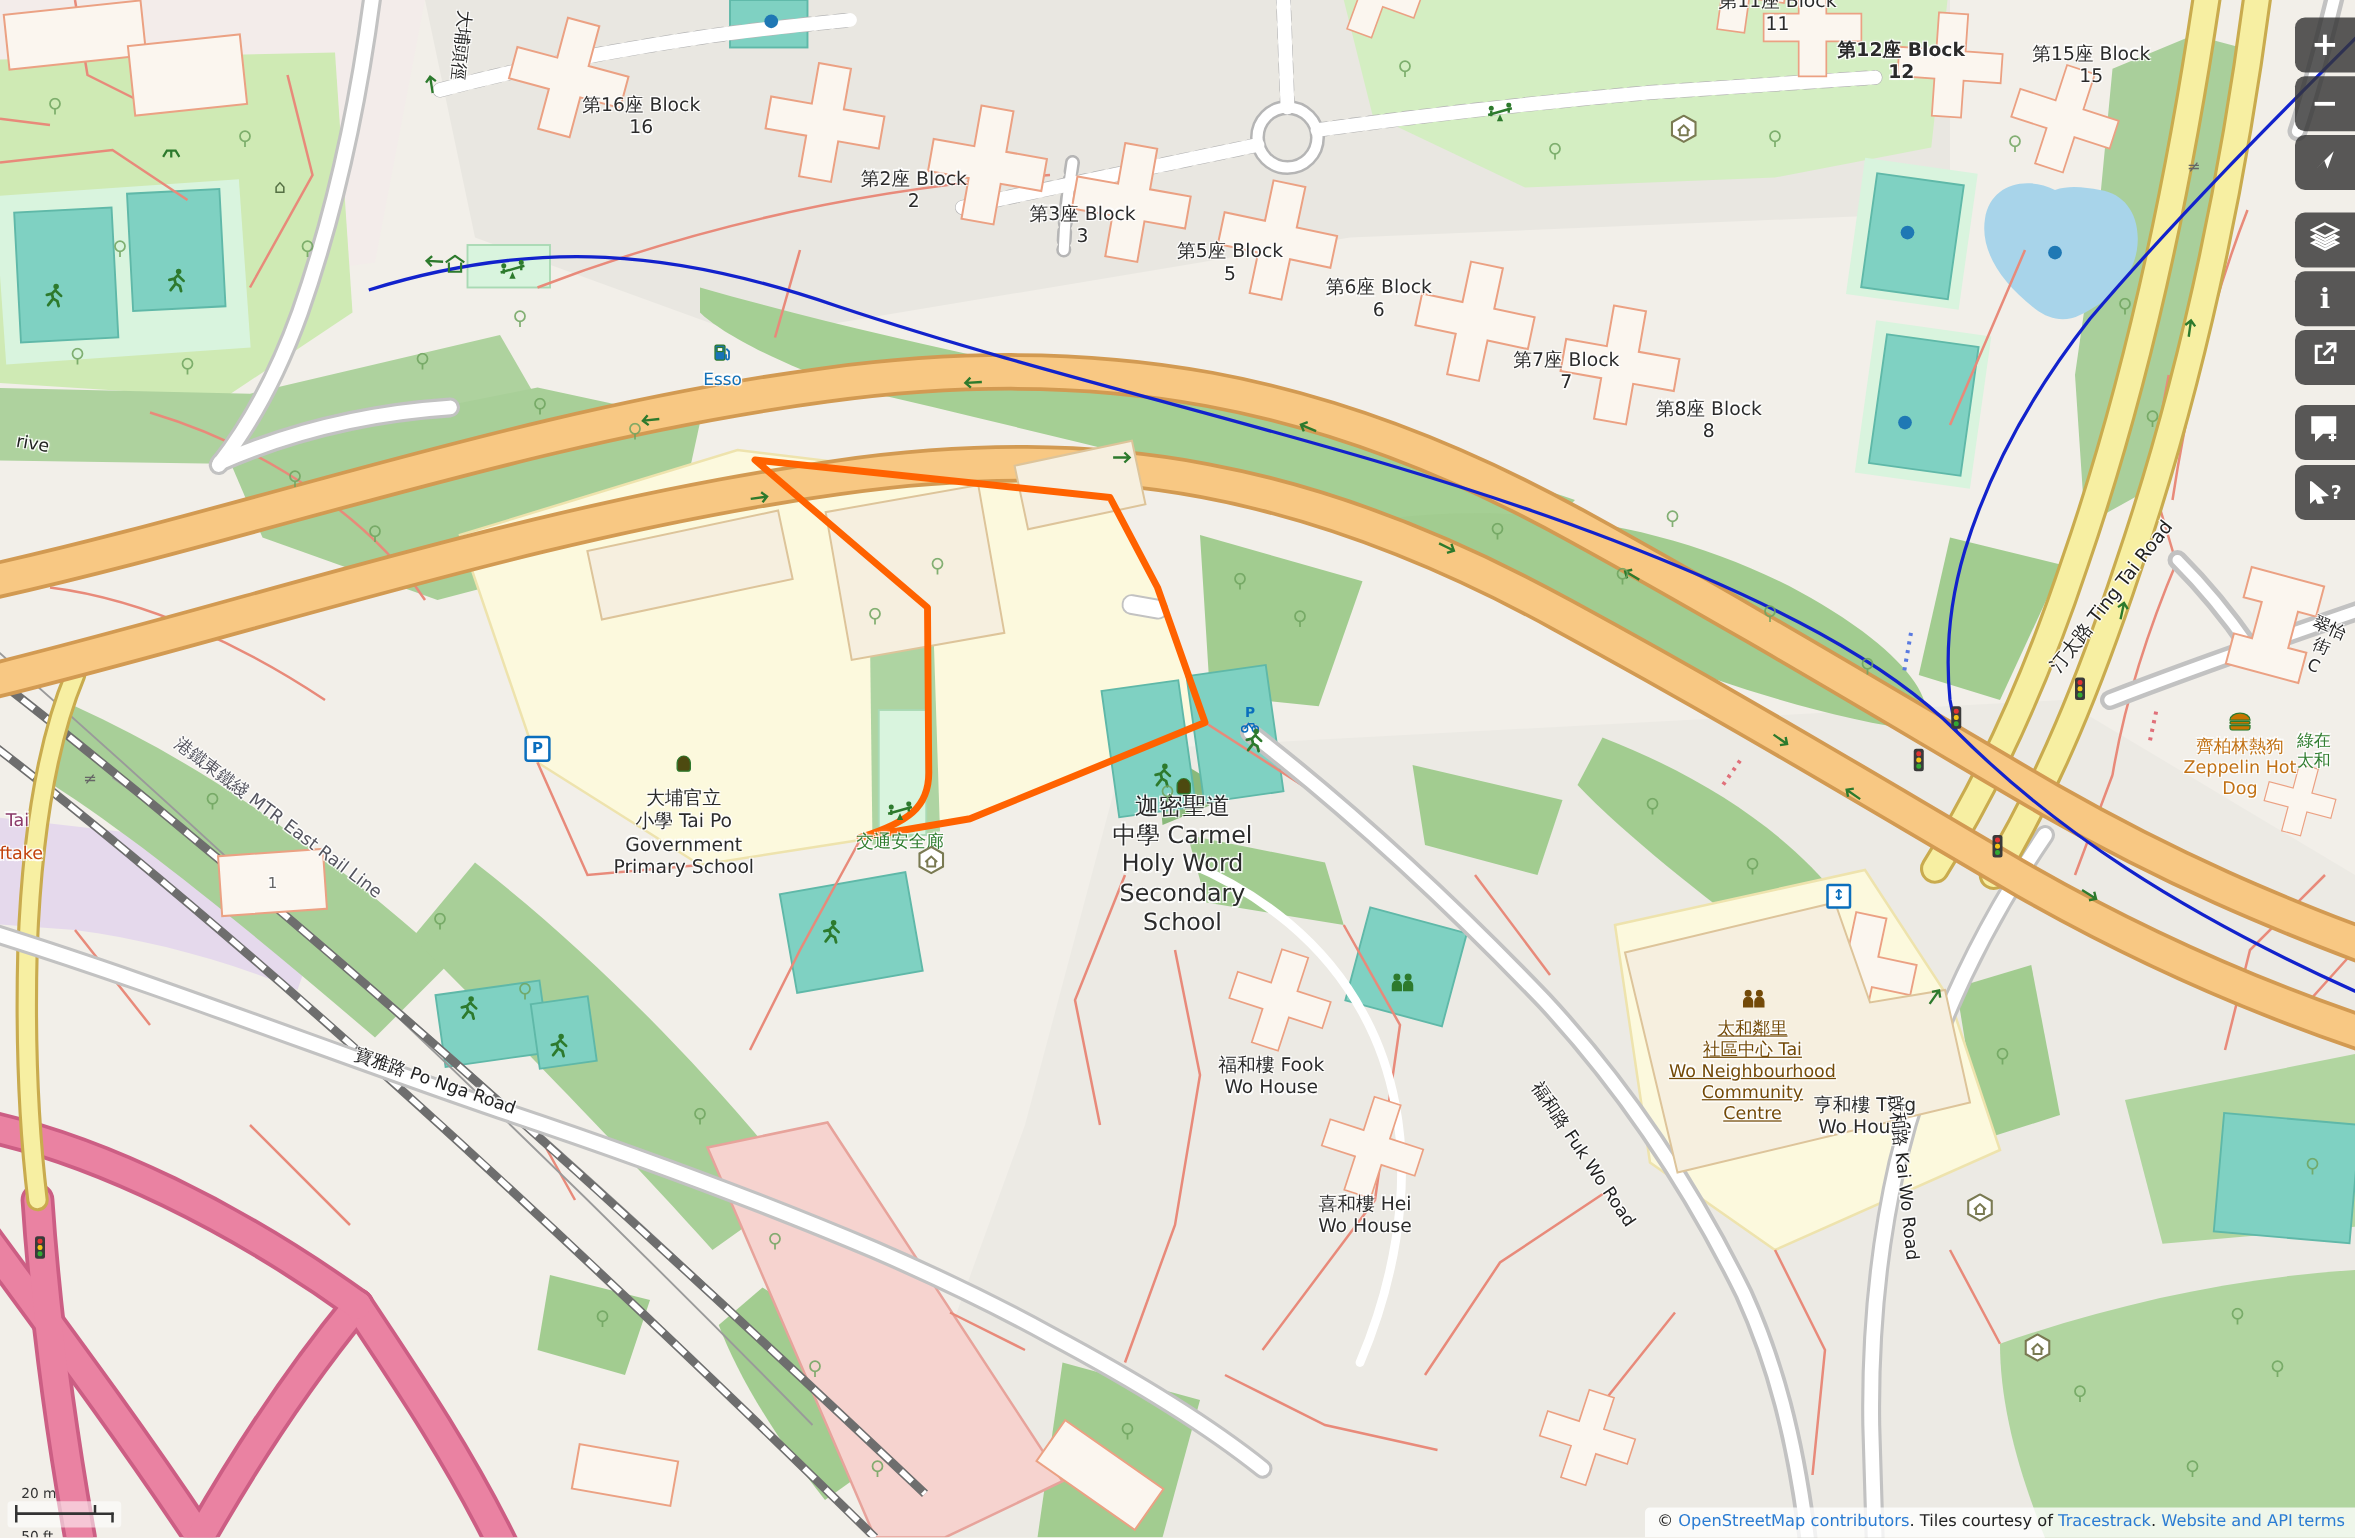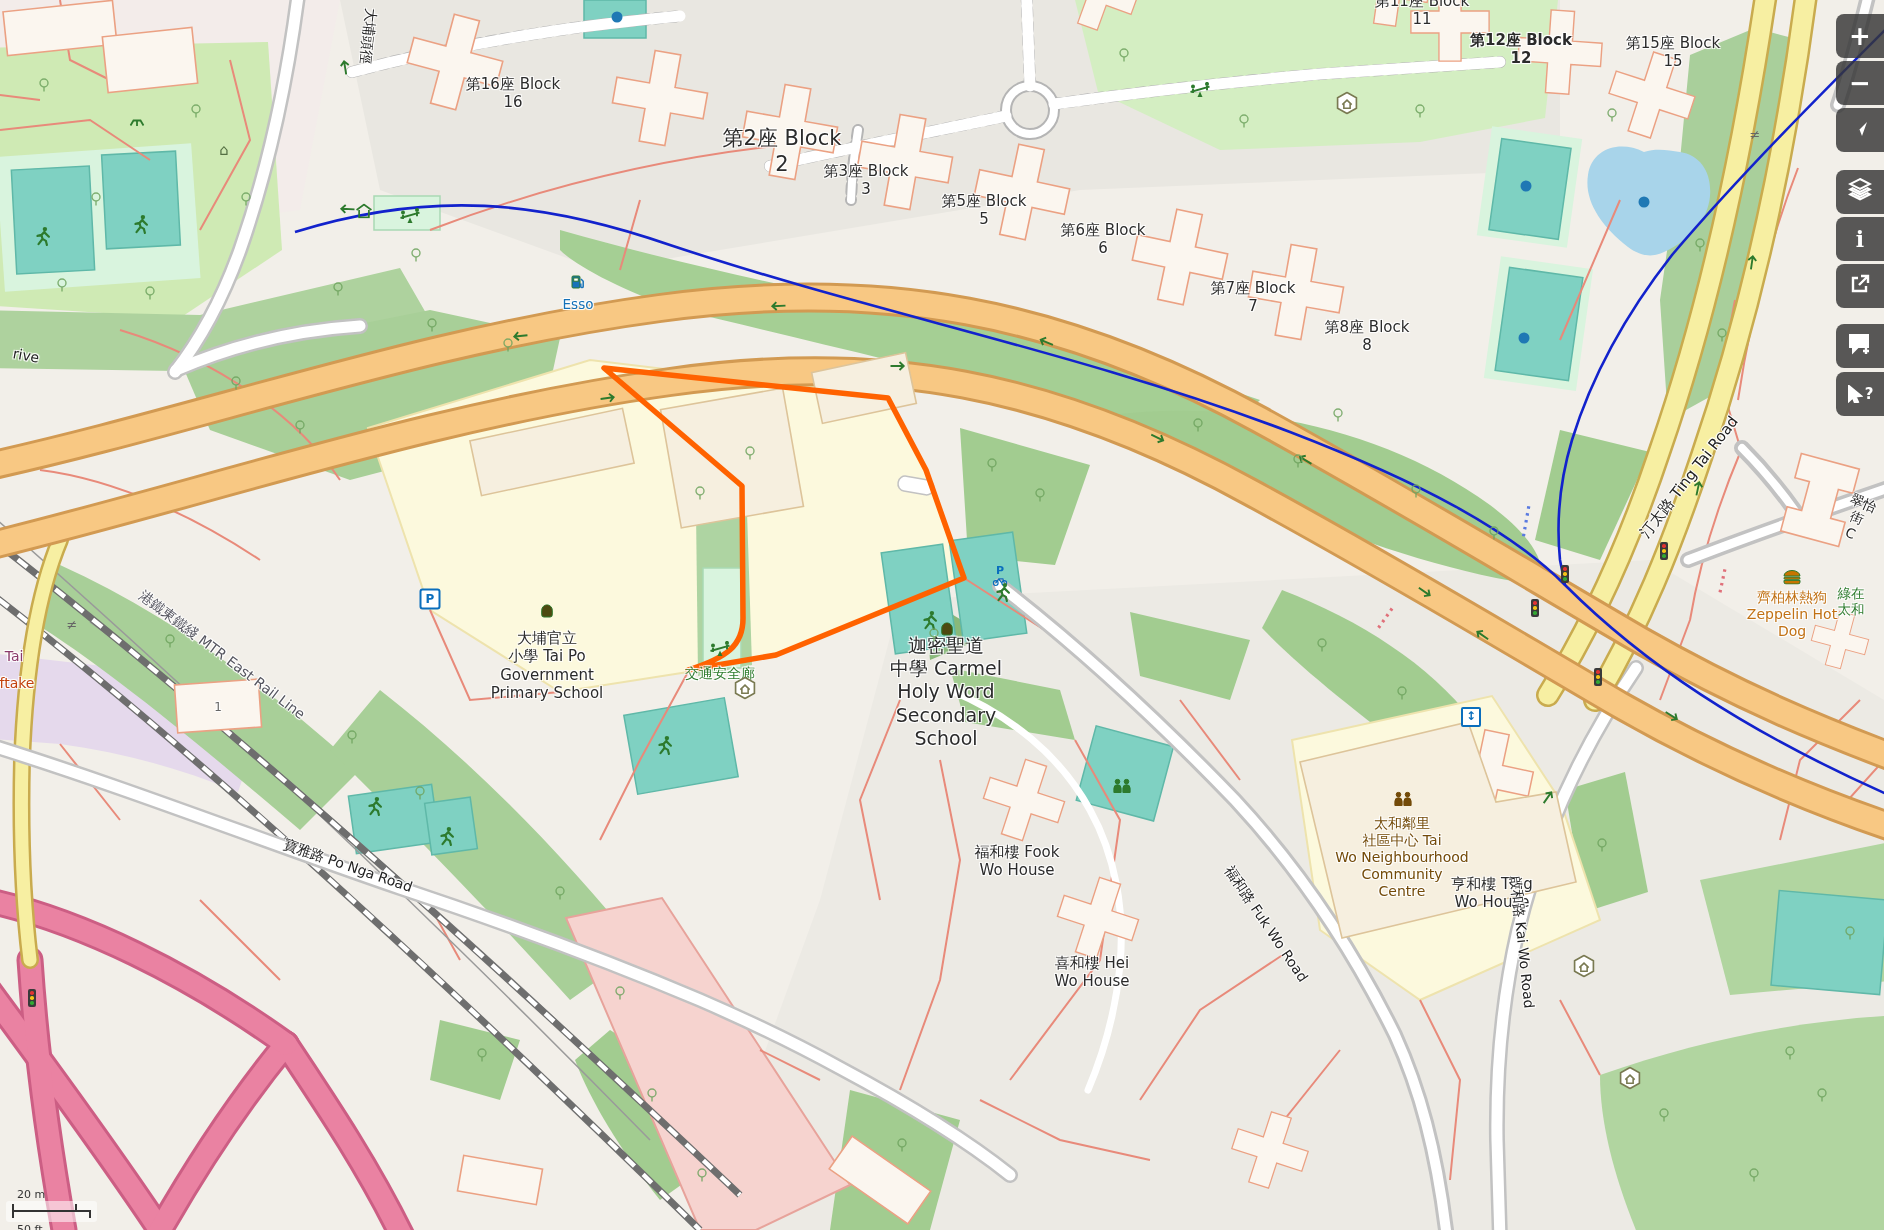--- a/index.html
+++ b/index.html
@@ -260,21 +260,21 @@
     <path d="M295,232 C430,190 540,200 670,245 C880,315 1080,352 1290,432 C1420,482 1510,530 1565,585 C1640,660 1740,730 1900,800"></path>
     <path d="M1885,30 C1820,95 1740,175 1672,255 C1625,315 1592,375 1572,440 C1560,480 1556,520 1560,560 L1565,585"></path>
   </g>
 
   <path d="M604,368 L888,398 L926,470 L964,578 L776,655 L688,670 C726,658 744,646 743,616 L742,486 Z" fill="none" stroke="#ff6200" stroke-width="5.5" stroke-linejoin="round"></path>
 </svg>
 
 <div id="labels-layer">
       <div class="map-label" style="left: 513px; top: 93px; font-size: 15px;">第16座 Block
 16</div>
-      <div class="map-label" style="left: 782px; top: 152px; font-size: 21px;">第2座 Block
+      <div class="map-label" style="left: 731px; top: 152px; font-size: 15px;">第2座 Block
 2</div>
       <div class="map-label" style="left: 866px; top: 180px; font-size: 15px;">第3座 Block
 3</div>
       <div class="map-label" style="left: 984px; top: 210px; font-size: 15px;">第5座 Block
 5</div>
       <div class="map-label" style="left: 1103px; top: 239px; font-size: 15px;">第6座 Block
 6</div>
       <div class="map-label" style="left: 1253px; top: 297px; font-size: 15px;">第7座 Block
 7</div>
       <div class="map-label" style="left: 1367px; top: 336px; font-size: 15px;">第8座 Block
@@ -291,21 +291,21 @@
 Government
 Primary School</div>
       <div class="map-label" style="left: 946px; top: 692px; font-size: 19px;">迦密聖道
 中學 Carmel
 Holy Word
 Secondary
 School</div>
       <div class="map-label" style="left: 720px; top: 674px; font-size: 14px; color: rgb(47, 125, 47);">交通安全廊</div>
       <div class="map-label" style="left: 1017px; top: 861px; font-size: 15px;">福和樓 Fook
 Wo House</div>
-      <div class="map-label" style="left: 1402px; top: 858px; font-size: 14px; color: rgb(115, 74, 8);">太和鄰里
+      <div class="map-label" style="left: 1402px; top: 858px; font-size: 14px; color: rgb(115, 74, 8); text-decoration: underline;">太和鄰里
 社區中心 Tai
 Wo Neighbourhood
 Community
 Centre</div>
       <div class="map-label" style="left: 1792px; top: 615px; font-size: 14px; color: rgb(193, 113, 20);">齊柏林熱狗
 Zeppelin Hot
 Dog</div>
       <div class="map-label" style="left: 1092px; top: 972px; font-size: 15px;">喜和樓 Hei
 Wo House</div>
       <div class="map-label" style="left: 1492px; top: 893px; font-size: 15px;">亨和樓 Ting
@@ -773,14 +773,17 @@
       <b style="font-size:15px">?</b>
     </span>
   </div>
 </div>
 
 <div id="scalebar">
   <div class="sc-m"><span>20 m</span></div>
   <div class="sc-f"><span>50 ft</span></div>
 </div>
 
-
+<div id="attrib">
+  <span>© </span><a href="#">OpenStreetMap contributors</a><span>. Tiles courtesy of </span><a href="#">Tracestrack</a><span>. </span><a href="#">Website and API terms</a>
 </div>
 
+</div>
+
 </body></html>

